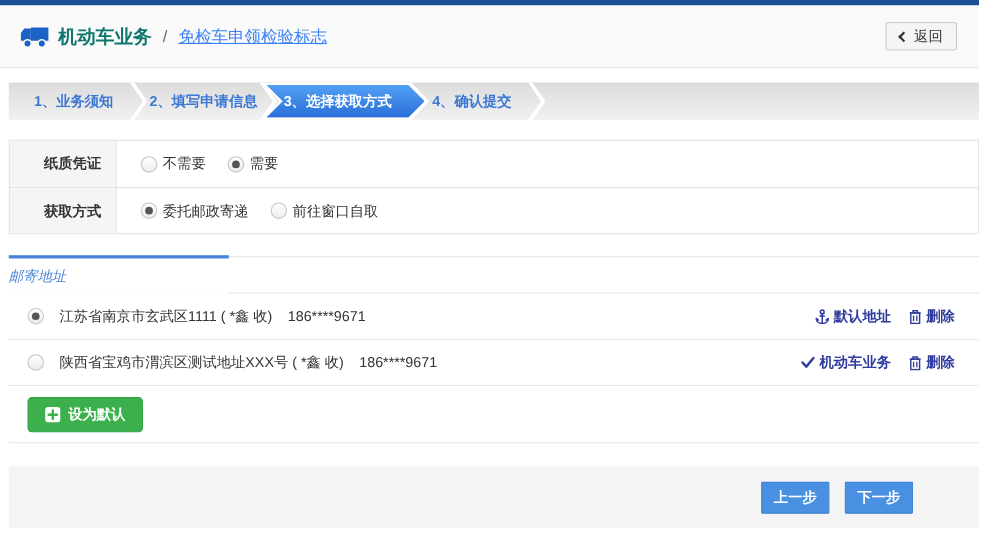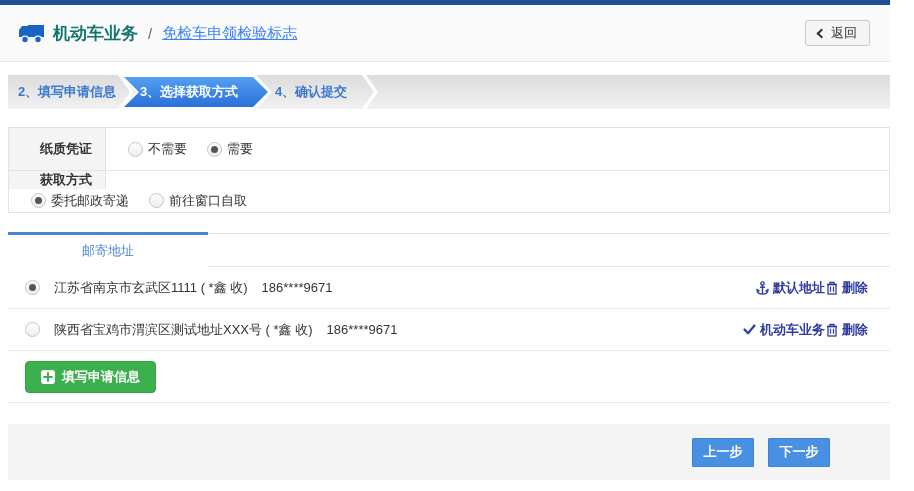--- a/index.html
+++ b/index.html
@@ -55,21 +55,21 @@
     position:absolute; left:-2px; right:-16px; top:2px; bottom:2px; z-index:4;
     background:linear-gradient(#53a0f4,#2a6fd8);
     clip-path:polygon(15px 50%, 0 0, calc(100% - 15px) 0, 100% 50%, calc(100% - 15px) 100%, 0 100%);
   }
   .step .lbl { position:relative; z-index:5; }
   .steps-fill { flex:1; }
 
   
   .form-box { margin:18px 0 0 8px; width:882px; border:1px solid #e3e3e3; background:#fff; }
   .form-row { display:flex; height:42px; }
-  .form-row + .form-row { border-top:1px solid #e3e3e3;flex-direction:column; }
+  .form-row + .form-row { border-top:1px solid #e3e3e3; }
   .form-label {
     width:97px; background:#f5f5f5; border-right:1px solid #e3e3e3;
     display:flex; align-items:center; justify-content:flex-end;
     padding-right:13px; font-weight:bold; color:#333;
   }
   .form-content { flex:1; display:flex; align-items:center; padding-left:22px; gap:20px; }
   .radio-opt { display:flex; align-items:center; gap:5px; cursor:pointer; color:#333; }
   .rc {
     width:15px; height:15px; border-radius:50%;
     border:1px solid #c6c6c6; background:linear-gradient(#fff,#ececec);
@@ -78,32 +78,32 @@
   .rc.checked::after { content:""; position:absolute; inset:3px; border-radius:50%; background:#555; }
 
   
   .tab-strip {
     margin:20px 0 0 8px; width:882px; height:34px; background:#fff; position:relative;
     border-top:1px solid #e0e0e0; border-bottom:1px solid #e5e5e5;
   }
   .tab {
     position:absolute; left:0; top:-2px; width:200px; height:35px;
     border-top:3px solid #4a86d8; color:#4a86d8;
-    display:flex; align-items:center; justify-content:center; cursor:pointer; background:#fff;
+    display:flex; align-items:center; justify-content:flex-start; cursor:pointer; background:#fff;font-style:italic;
   }
 
   
   .addr-row {
     margin-left:8px; width:882px; height:42px;
     display:flex; align-items:center; padding:0 22px 0 17px;
     border-bottom:1px solid #e8e8e8; background:#fff;
   }
   .addr-text { margin-left:14px; color:#333; }
   .addr-phone { margin-left:14px; color:#333; }
-  .addr-actions { margin-left:auto; display:flex; gap:1px;text-align:right; }
+  .addr-actions { margin-left:auto; display:flex; gap:16px;text-align:right; }
   .action { display:flex; align-items:center; gap:4px; color:#2f3c9e; font-weight:bold; cursor:pointer; }
   .action svg { display:block; }
 
   
   .add-row {
     margin-left:8px; width:882px; height:52px;
     display:flex; align-items:center; padding-left:17px;
     border-bottom:1px solid #e8e8e8; background:#fff;
   }
   .btn-green {
@@ -143,20 +143,24 @@
       <span class="page-title">免检车申领检验标志</span>
     </div>
     <button class="back-btn">
       <span class="chev-left"></span>
       <span>返回</span>
     </button>
   </div>
 
   <div class="steps">
     <div class="step">
+      <span class="lbl">1、业务须知</span>
+      <span class="sep"></span>
+    </div>
+    <div class="step">
       <span class="lbl">2、填写申请信息</span>
       <span class="sep"></span>
     </div>
     <div class="step active">
       <span class="arr-outer"></span>
       <span class="arr-inner"></span>
       <span class="lbl">3、选择获取方式</span>
     </div>
     <div class="step">
       <span class="lbl">4、确认提交</span>
@@ -244,21 +248,21 @@
       </span>
     </span>
   </div>
 
   <div class="add-row">
     <button class="btn-green">
       <svg width="14" height="14" viewBox="0 0 14 14">
         <rect width="14" height="14" rx="3" fill="#ffffff"></rect>
         <path d="M7 3.2v7.6M3.2 7h7.6" stroke="#3cb04c" stroke-width="2.2" stroke-linecap="round"></path>
       </svg>
-      <span>填写申请信息</span>
+      <span>设为默认</span>
     </button>
   </div>
 
   <div class="footer">
     <button class="btn-blue">上一步</button>
     <button class="btn-blue">下一步</button>
   </div>
 
 </div>
 

